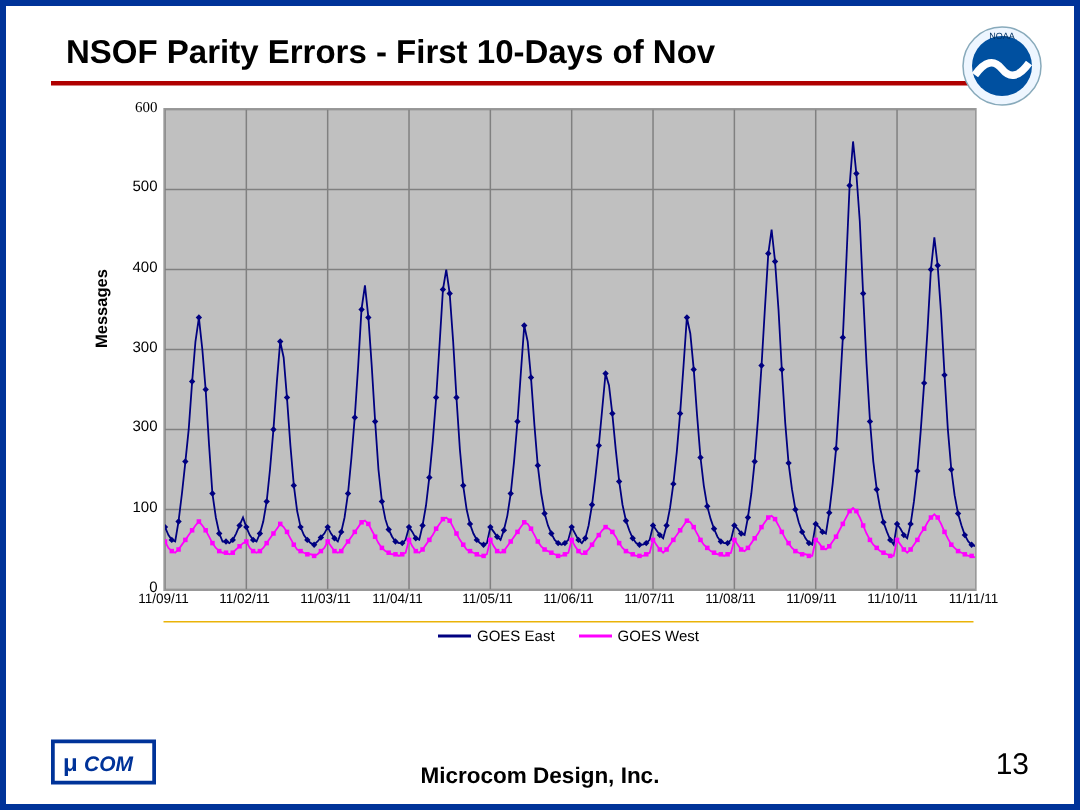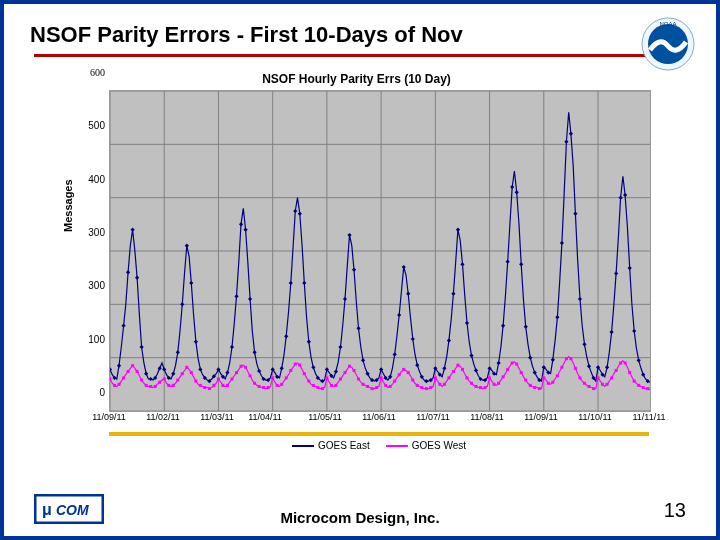--- a/index.html
+++ b/index.html
@@ -1,31 +1,31 @@
 <!DOCTYPE html>
 <html><head>
 <meta charset="utf-8">
 <style>
 body{margin:0;padding:0;background:#fff;font-family:Arial,sans-serif}
 .slide{width:720px;height:540px;box-sizing:border-box;border:4px solid #003399;position:relative;background:#fff}
-.header{padding:18px 30px 0 26px}
+.header{padding:18px 30px 0 40px}
 .title{font-size:22px;font-weight:bold;color:#000}
 .rule{height:3px;background:#b00000;margin:6px 30px 0 30px}
 .logo-noaa{position:absolute;top:12px;right:20px}
 .chart-wrap{position:absolute;top:68px;left:60px;width:585px;height:390px}
 .chart-title{text-align:center;font-size:12px;font-weight:bold;margin-bottom:4px}
 .chart-area{position:relative;width:540px;height:320px;margin-left:45px;background:#c0c0c0;border:1px solid #999}
 .plot{position:absolute;left:0;top:0;width:100%;height:100%}
 .ylabel{position:absolute;left:-2px;top:160px;transform:rotate(-90deg);transform-origin:left top;font-size:11px;font-weight:bold}
 .xlabel{text-align:center;font-size:11px;font-weight:bold;margin-top:4px;margin-left:45px}
 .x-ticks{position:relative;margin-left:45px;width:540px;height:14px}
 .x-tick{position:absolute;font-size:9px;transform:translateX(-50%)}
 .y-ticks{position:absolute;left:15px;top:0;width:26px;height:320px}
 .y-tick{position:absolute;right:0;font-size:10px;transform:translateY(-50%)}
-.legend{text-align:center;font-size:10px;margin-top:6px;border-top:4px solid #eab308;padding-top:4px;margin-left:45px}
+.legend{text-align:center;font-size:10px;margin-top:6px;border-top:1px solid #eab308;padding-top:4px;margin-left:45px}
 .legend-item{display:inline-block;margin:0 8px}
 .legend-swatch{display:inline-block;width:22px;height:2px;vertical-align:middle;margin-right:4px;position:relative}
 .legend-swatch::after{content:"";position:absolute;left:8px;top:-2px;width:6px;height:6px}
 .footer{position:absolute;bottom:10px;left:0;right:0;text-align:center;font-size:15px;font-weight:bold}
 .page-num{position:absolute;bottom:14px;right:30px;font-size:20px}
 .logo-ucom{position:absolute;bottom:8px;left:30px}
 </style>
 </head>
 <body>
 
@@ -38,21 +38,20 @@
   <div class="logo-noaa">
     <svg width="56" height="56">
         <circle cx="28" cy="28" r="26" fill="#eef6ff" stroke="#8ab" stroke-width="1"></circle>
         <circle cx="28" cy="28" r="20" fill="#0050a0"></circle>
         <path d="M10 34 Q 20 20 28 30 Q 36 40 46 26" stroke="#fff" stroke-width="5" fill="none"></path>
         <text x="28" y="10" font-size="6" text-anchor="middle" fill="#036">NOAA</text>
       </svg>
   </div>
 
   <div class="chart-wrap">
-    <div class="chart-title">NSOF Hourly Parity Errs (10 Day)</div>
     <div class="ylabel">Messages</div>
 
     <div class="y-ticks">
         <div class="y-tick" style="top: 320px;">0</div>
         <div class="y-tick" style="top: 266.667px;">100</div>
         <div class="y-tick" style="top: 213.333px;">300</div>
         <div class="y-tick" style="top: 160px;">300</div>
         <div class="y-tick" style="top: 106.667px; margin-left: 15px;">400</div>
         <div class="y-tick" style="top: 53.3333px;">500</div>
         <div class="y-tick" style="top: 0px; font-family: Liberation Serif, serif;">600</div>

